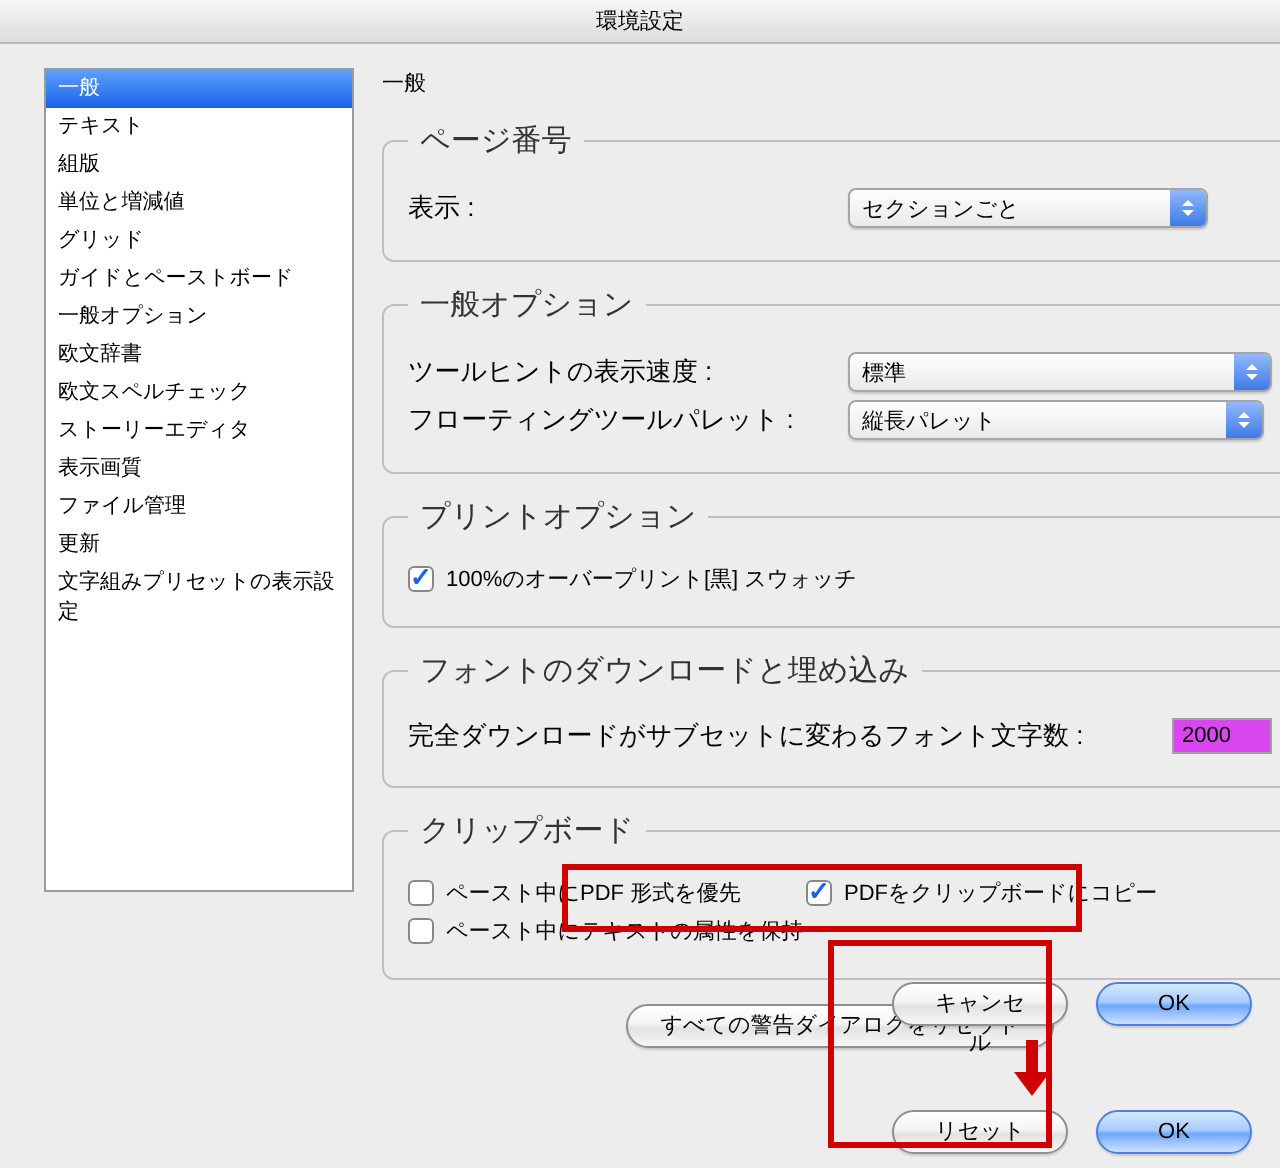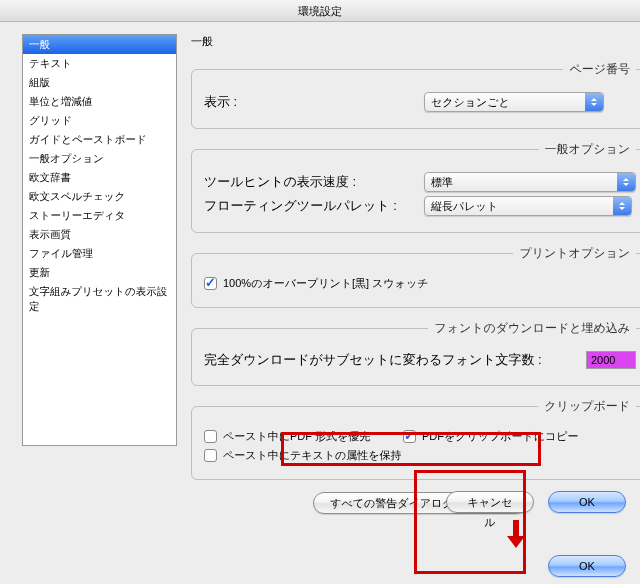--- a/index.html
+++ b/index.html
@@ -53,23 +53,22 @@
     margin-bottom: 12px;
   }
   fieldset {
     border: 1px solid #bfbfbf;
     border-radius: 6px;
     margin: 0 0 12px 0;
     padding: 10px 12px 12px 12px;
   }
   legend {
     padding: 0 6px;
-    font-size: 12px;
+    font-size: 15px;
     color: #333;
-    text-align: right;
   }
   .row {
     display: flex;
     align-items: center;
     margin: 4px 0;
   }
   .row-label {
     text-align: left;
     padding-right: 8px;
     font-size: 13px;
@@ -250,17 +249,18 @@
   <div class="btn-row">
     <span class="aqua-btn" style="width:88px;text-align:center">キャンセル</span>
     <span class="aqua-btn blue" style="width:78px;text-align:center">OK</span>
   </div>
   <div>
     <svg class="arrow-svg" width="24" height="32" viewBox="0 0 24 32">
       <path d="M9 2 h6 v16 h6 l-9 12 l-9 -12 h6 z" fill="#d00000"></path>
     </svg>
   </div>
   <div class="btn-row">
+    <span class="aqua-btn" style="width:88px;text-align:center">リセット</span>
     <span class="aqua-btn blue" style="width:78px;text-align:center">OK</span>
   </div>
 </div>
 
 <div class="red-box" style="left:414px; top:470px; width:112px; height:104px;"></div>
 
 </body></html>

